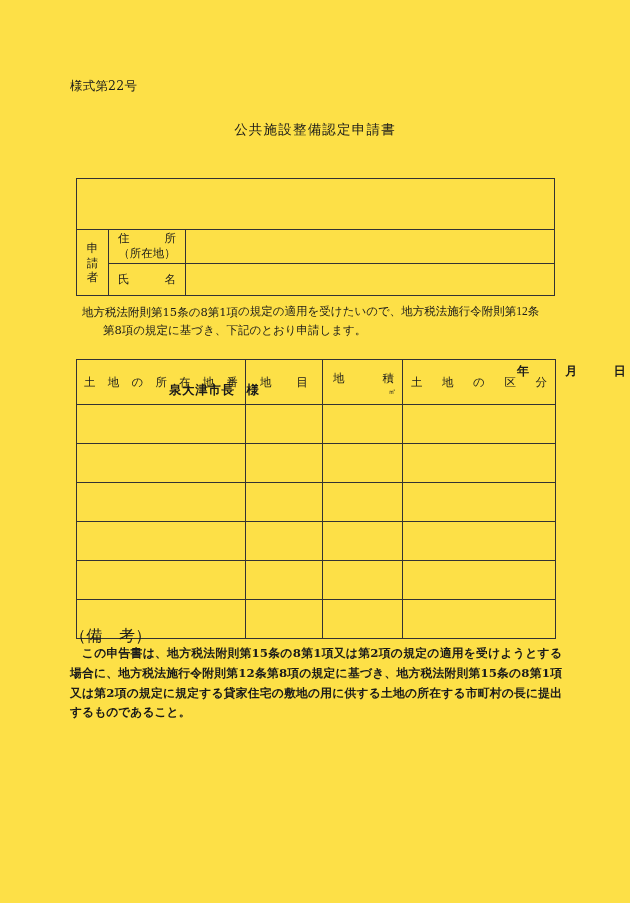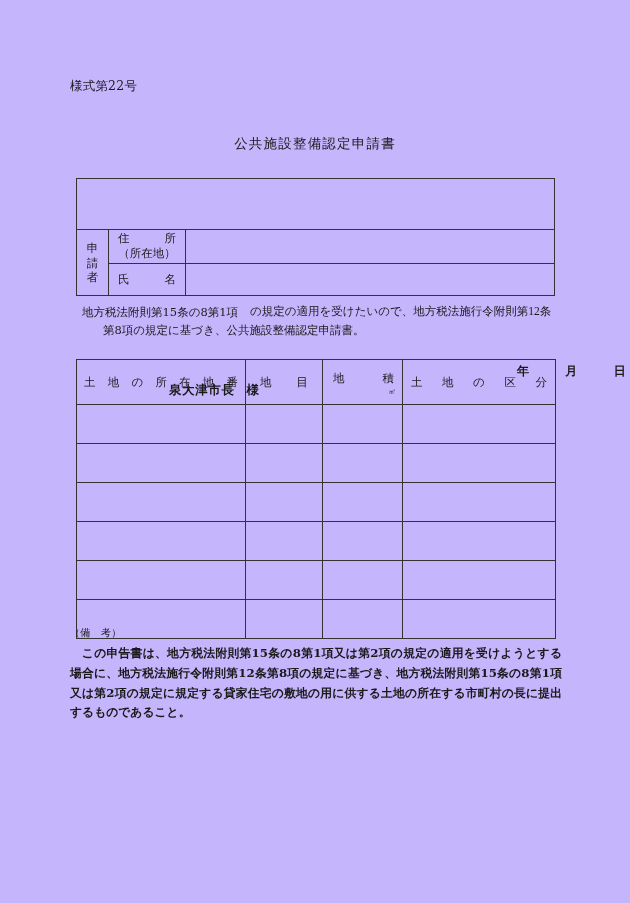--- a/index.html
+++ b/index.html
@@ -15,38 +15,38 @@
     color: #1a1a1a;
     overflow: hidden;
   }
 
   .page {
     position: absolute;
     left: 0;
     top: 0;
     width: 630px;
     height: 903px;
-    background: #c4b5fd;
+    background: #fde047;
   }
 
   
   .form-number {
     position: absolute;
     left: 70px;
     top: 78px;
     font-size: 12.5px;
     letter-spacing: 0.2px;
     white-space: nowrap;
   }
 
   
   .doc-title {
     position: absolute;
     left: 0;
-    top: 135px;
+    top: 121px;
     width: 630px;
     text-align: center;
     font-size: 13.5px;
     letter-spacing: 1.2px;
     white-space: nowrap;
     font-family: Liberation Mono, monospace;
   }
 
   
   .header-box {
@@ -166,21 +166,20 @@
     position: absolute;
     left: 76px;
     top: 303px;
     width: 486px;
     font-size: 11.5px;
     line-height: 1.45;
   }
   .statute-top {
     display: flex;
     align-items: flex-end;
-    gap: 12px;
   }
   .statute-stack {
     display: flex;
     flex-direction: column;
     margin-left: 6px;
   }
   .statute-stack span { white-space: nowrap; display: block; }
   .statute-tail {
     padding-bottom: 1px;
     white-space: nowrap;
@@ -241,21 +240,21 @@
   .col-1 { width: 169px; }
   .col-2 { width: 77px; }
   .col-3 { width: 80px; }
   .col-4 { width: 153px; }
 
   
   .remarks-title {
     position: absolute;
     left: 70px;
     top: 626px;
-    font-size: 10px;
+    font-size: 16px;
     letter-spacing: 0.3px;
     white-space: nowrap;
   }
   .remarks-body {
     position: absolute;
     left: 70px;
     top: 644px;
     width: 492px;
     font-size: 11.8px;
     line-height: 1.68;
@@ -320,21 +319,21 @@
   </div>
 
 
   <div class="statute">
     <div class="statute-top">
       <div class="statute-stack">
         <span>地方税法附則第15条の8第1項</span>
       </div>
       <div class="statute-tail">の規定の適用を受けたいので、地方税法施行令附則第12条</div>
     </div>
-    <div class="statute-last">第8項の規定に基づき、公共施設整備認定申請書。</div>
+    <div class="statute-last">第8項の規定に基づき、下記のとおり申請します。</div>
   </div>
 
   <table class="land-table">
     <colgroup>
       <col class="col-1">
         <col class="col-2">
         <col class="col-3">
         <col class="col-4">
     </colgroup>
     <thead>

